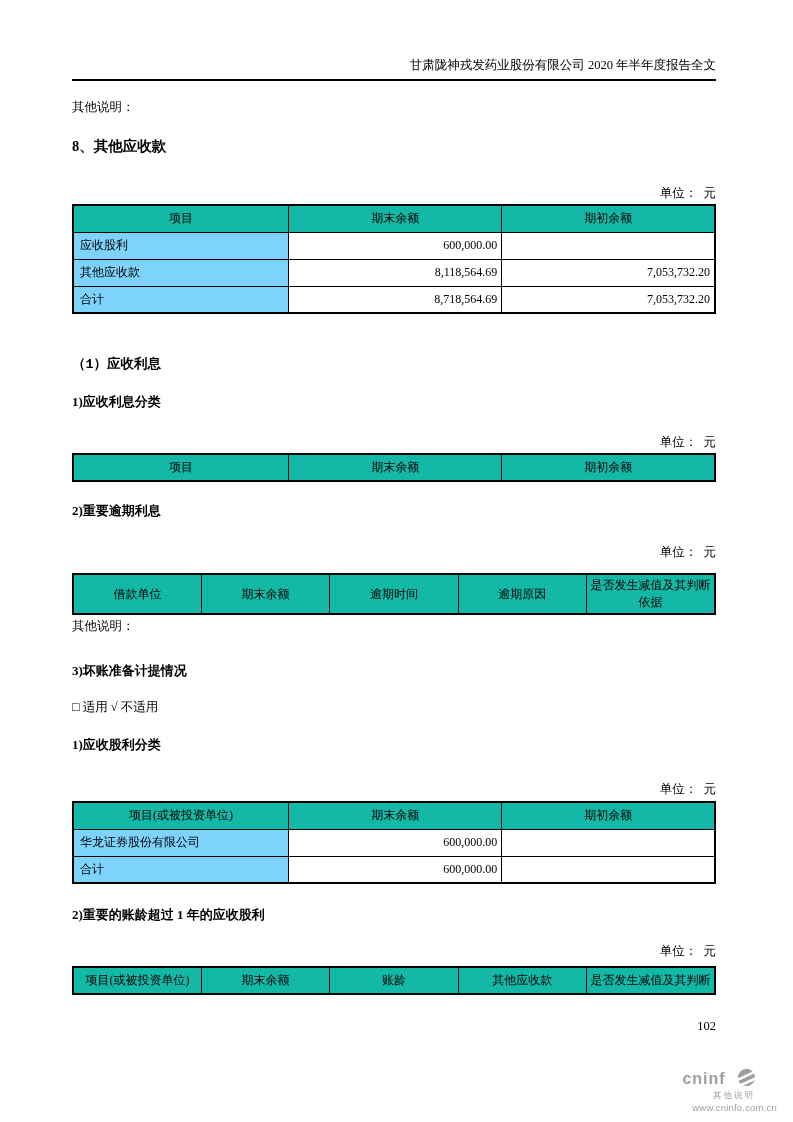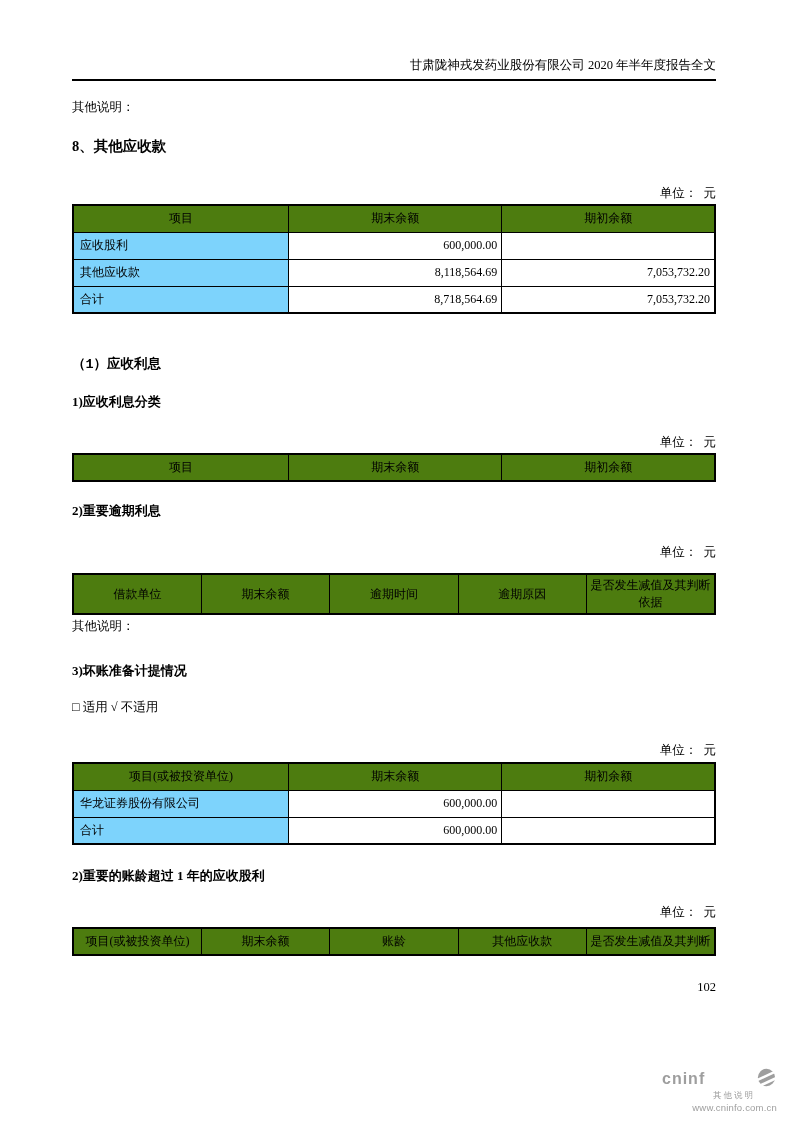--- a/index.html
+++ b/index.html
@@ -16,21 +16,21 @@
   .h-mid { font-size:13.5px; font-weight:bold; line-height:18px; }
   .h-sub { font-size:13px;   font-weight:bold; line-height:18px; }
   .unit { text-align:right; font-size:12.5px; line-height:16px; white-space:pre; }
 
   .notes1 { margin-top:18px; }
   .unit1  { margin-top:29px; }
   table.doc { width:100%; border-collapse:collapse; table-layout:fixed;
               border:2px solid #000; font-size:12px; font-weight:normal; }
   table.doc th, table.doc td { border:1px solid #000; vertical-align:middle;
               padding:2px 3px; overflow:hidden; }
-  table.doc th { background:#4d7c0f; font-weight:normal; height:27px; }
+  table.doc th { background:#14b8a6; font-weight:normal; height:27px; }
   table.doc td.lbl { background:#7dd3fc; text-align:left; padding-left:6px; height:27px; }
   table.doc td.num { background:#fff; text-align:right; padding-right:4px; height:27px; }
   .t1 { margin-top:3px; }
   .sec1 { margin-top:42px;font-family:Liberation Mono, monospace; }
   .sub11 { margin-top:19px; }
   .unit2 { margin-top:23px; }
   .t2 { margin-top:3px; }
   .sub12 { margin-top:20px; }
   .unit3 { margin-top:24px; }
   .t3 { margin-top:13px; }
@@ -43,21 +43,21 @@
   .unit4 { margin-top:27px; }
   .t4 { margin-top:4px; }
   .sub22 { margin-top:22px; }
   .unit5 { margin-top:19px; }
   .t5 { margin-top:7px; }
   .t5 th { height:26px; }
   .page-num { margin-top:23px; text-align:right; font-size:12.5px; line-height:16px; }
 
   .cninfo { position:absolute; right:16px; top:1068px; width:115px; text-align:right;
             color:#9e9e9e; line-height:1; }
-  .cninfo .brandrow { display:flex; align-items:center; justify-content:space-between; gap:10px; }
+  .cninfo .brandrow { display:flex; align-items:center; justify-content:center; gap:10px; }
   .cninfo .brand { font-family:"Liberation Sans","DejaVu Sans",sans-serif;
             font-weight:bold; font-size:16px; letter-spacing:1px; }
   .cninfo .cn { font-size:8.5px; letter-spacing:2px; margin-top:1px; margin-right:22px; }
   .cninfo .url { font-family:"Liberation Sans","DejaVu Sans",sans-serif;
             font-size:9.5px; margin-top:3px; letter-spacing:0.2px; }
 </style>
 </head>
 <body>
 
 <div class="page">
@@ -145,20 +145,21 @@
     </tbody>
       </table>
 
     <div class="txt notes2">其他说明：</div>
 
     <div class="h-sub sub13">3)坏账准备计提情况</div>
 
     <div class="txt applic">□ 适用 √ 不适用</div>
 
 
+    <div class="h-sub sub21">1)应收股利分类</div>
 
     <div class="unit unit4">单位：  元</div>
 
     <table class="doc t4">
       <colgroup>
           <col style="width:33.6%">
           <col style="width:33.2%">
           <col style="width:33.2%">
         </colgroup>
       <tbody>

